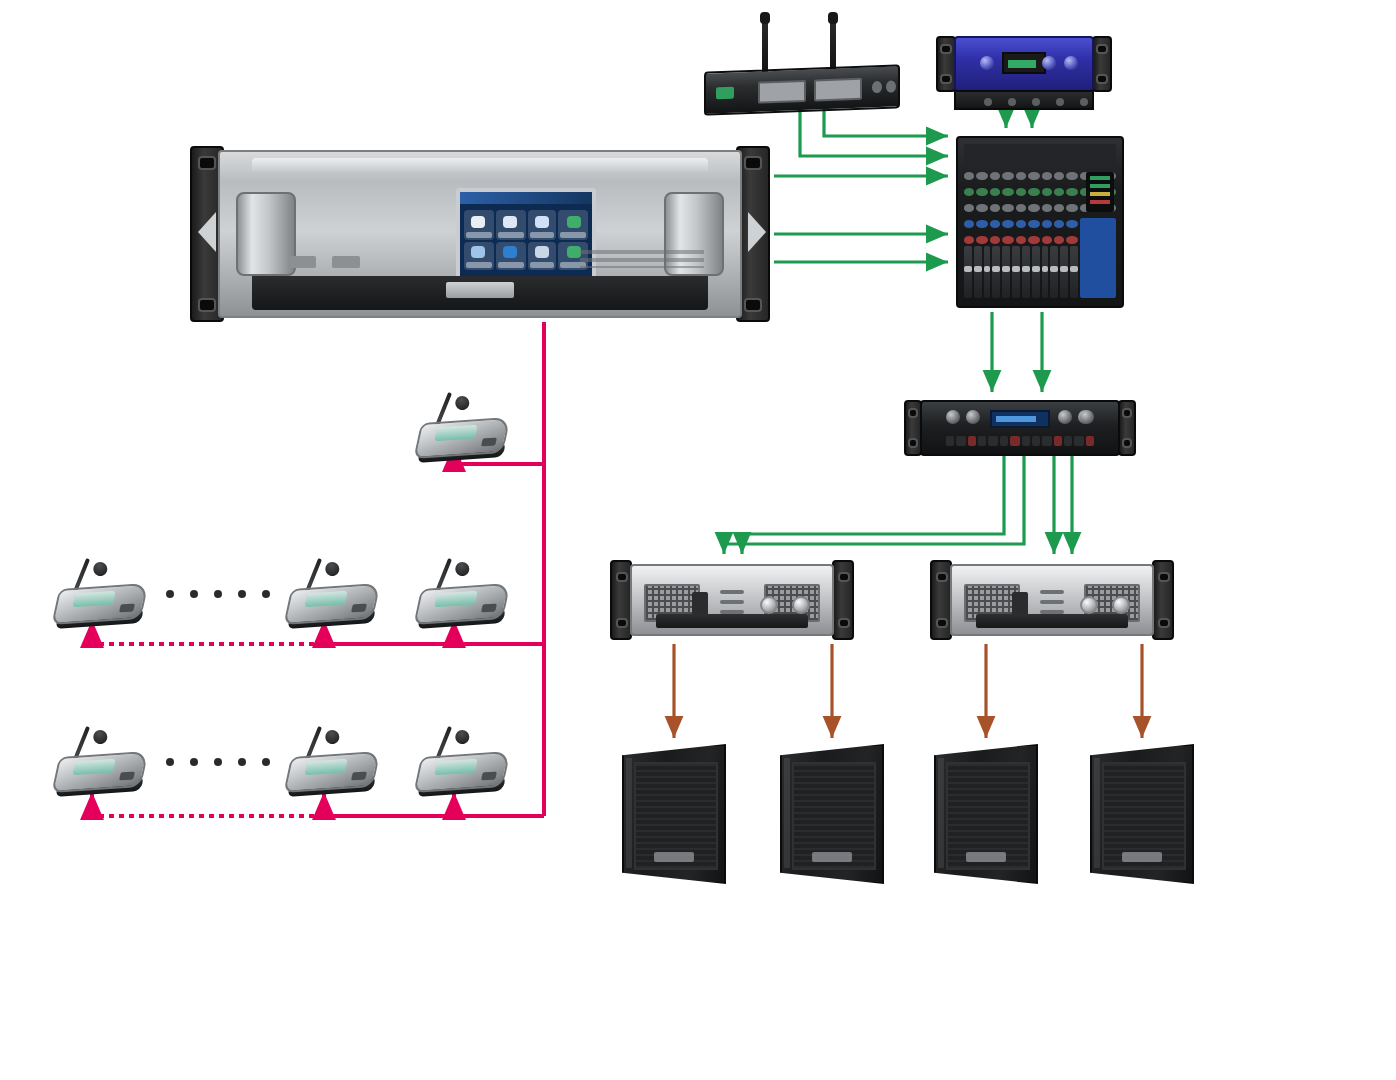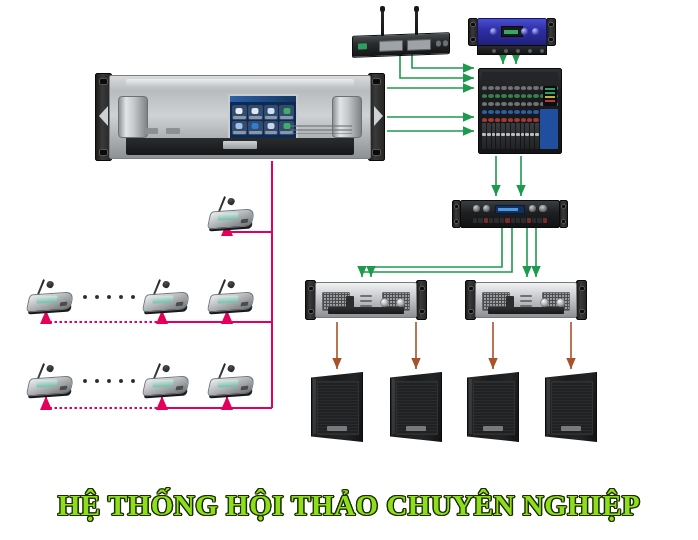--- a/index.html
+++ b/index.html
@@ -660,15 +660,14 @@
         <circle cx="121" cy="297" r="2"></circle>
       <circle cx="133" cy="297" r="2"></circle>
       <circle cx="85" cy="381" r="2"></circle>
         <circle cx="97" cy="381" r="2"></circle>
       <circle cx="109" cy="381" r="2"></circle>
         <circle cx="121" cy="381" r="2"></circle>
       <circle cx="133" cy="381" r="2"></circle>
     </g>
   </svg>
 
-  <div class="abs" id="title">HỆ THỐNG HỘI THẢO CHUYÊN NGHIỆP</div>
 
 </div>
 
 </body></html>

